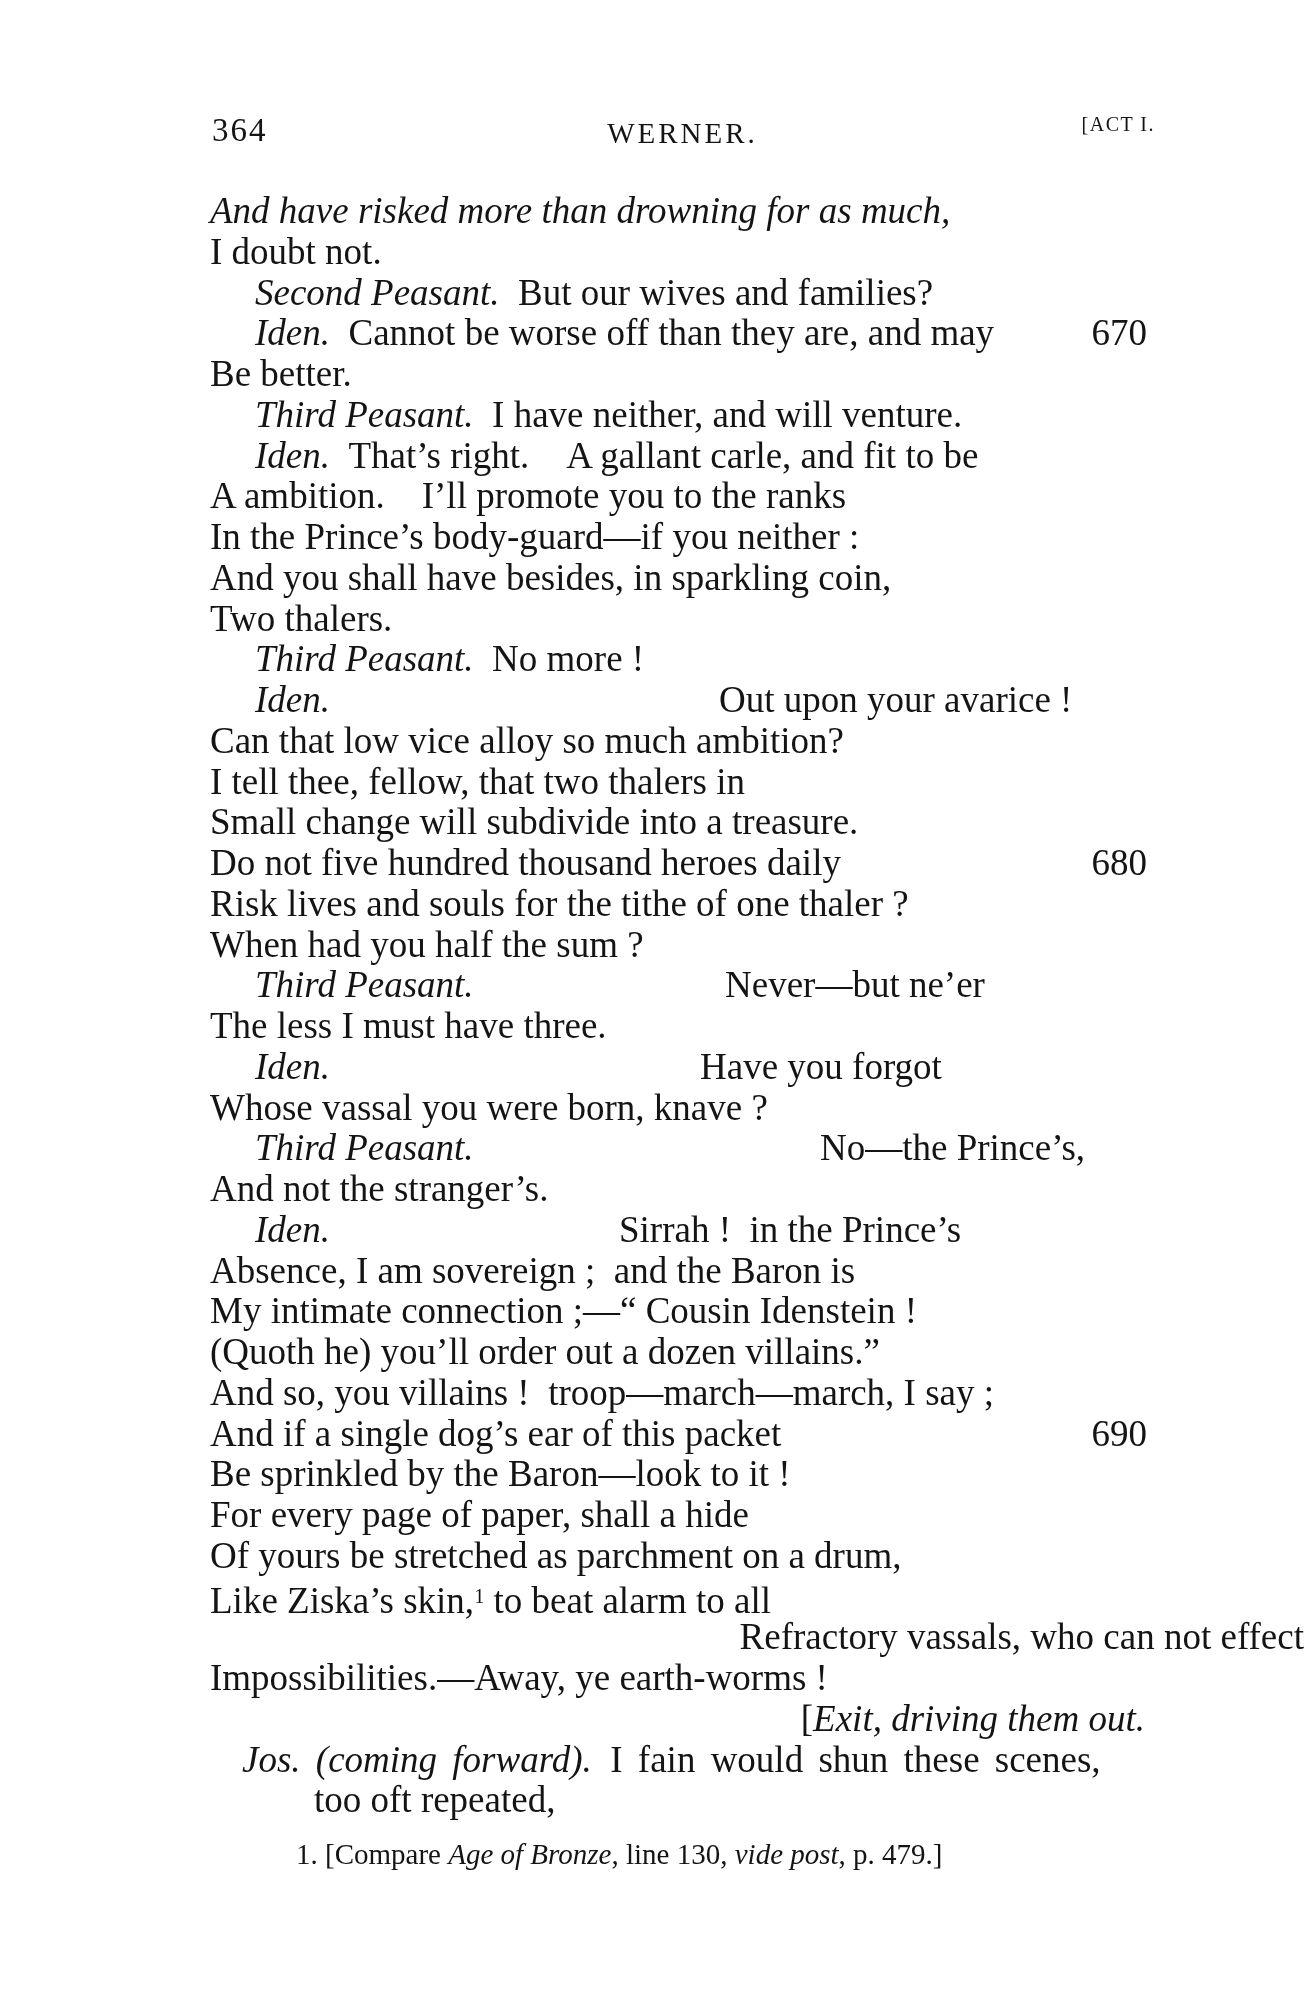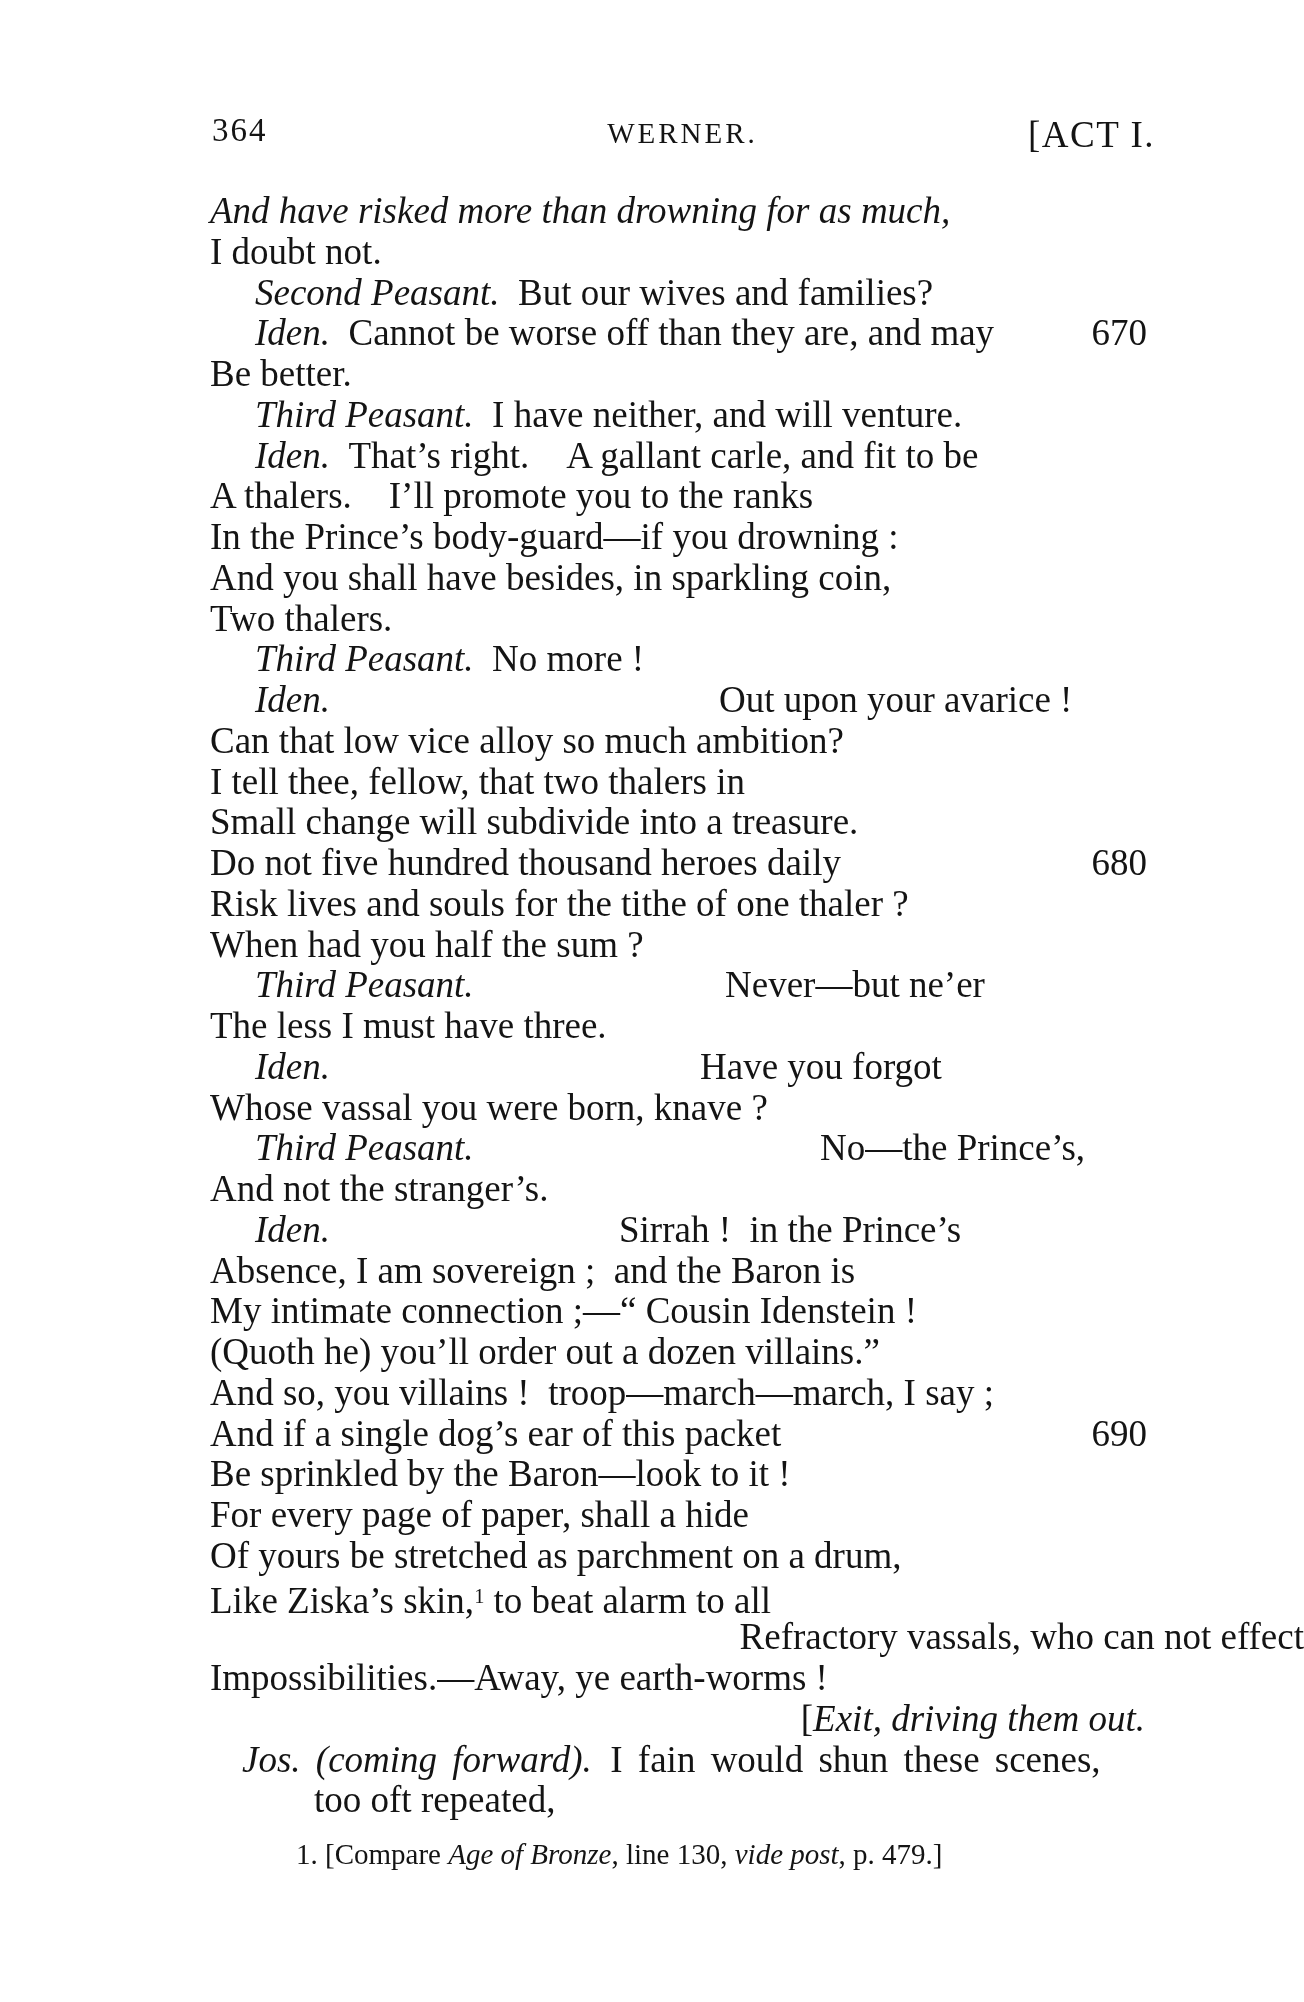--- a/index.html
+++ b/index.html
@@ -8,21 +8,21 @@
     background:#ffffff;
     font-family:"Liberation Serif", serif;
     color:#141414;
     position:relative;
     overflow:hidden;
   }
   .page{position:absolute;inset:0;}
   
   .pgnum{position:absolute;left:212px;top:112px;font-size:33px;letter-spacing:2px;}
   .runtitle{position:absolute;left:210px;right:149px;top:117px;text-align:center;font-size:29px;letter-spacing:3px;}
-  .act{position:absolute;right:149px;top:113px;font-size:37px;letter-spacing:1.5px;}
+  .act{position:absolute;right:149px;top:113px;font-size:20px;letter-spacing:1.5px;}
   
   .line{
     position:absolute;left:0;right:0;height:41px;
     font-size:37px;line-height:41px;
     white-space:pre;
   }
   .wrap{display:inline-block;}
   .wrap.right{position:absolute;right:159px;margin-left:12px;}
   .tail{position:absolute;top:0;}
   .lineno{position:absolute;right:157px;top:0;}
@@ -40,22 +40,22 @@
     <span class="act">[ACT I.</span>
   </div>
   <div id="text-block">
       <div class="line" style="top: 190px; font-style: italic;"><span class="wrap" style="margin-left: 210px;"><span class="seg">And have risked more than drowning for as much,</span></span></div>
       <div class="line" style="top: 231px;"><span class="wrap" style="margin-left: 210px;"><span class="seg">I doubt not.</span></span></div>
       <div class="line" style="top: 272px;"><span class="wrap" style="margin-left: 255px;"><span class="seg it">Second Peasant.</span><span class="seg"> But our wives and families?</span></span></div>
       <div class="line" style="top: 312px;"><span class="wrap" style="margin-left: 255px;"><span class="seg it">Iden.</span><span class="seg"> Cannot be worse off than they are, and may</span></span><span class="lineno">670</span></div>
       <div class="line" style="top: 353px;"><span class="wrap" style="margin-left: 210px;"><span class="seg">Be better.</span></span></div>
       <div class="line" style="top: 394px;"><span class="wrap" style="margin-left: 255px;"><span class="seg it">Third Peasant.</span><span class="seg"> I have neither, and will venture.</span></span></div>
       <div class="line" style="top: 435px;"><span class="wrap" style="margin-left: 255px;"><span class="seg it">Iden.</span><span class="seg"> That’s right. A gallant carle, and fit to be</span></span></div>
-      <div class="line" style="top: 475px;"><span class="wrap" style="margin-left: 210px;"><span class="seg">A thalers. I’ll promote you to the ranks</span></span></div>
-      <div class="line" style="top: 516px;"><span class="wrap" style="margin-left: 210px;"><span class="seg">In the Prince’s body-guard—if you drowning :</span></span></div>
+      <div class="line" style="top: 475px;"><span class="wrap" style="margin-left: 210px;"><span class="seg">A ambition. I’ll promote you to the ranks</span></span></div>
+      <div class="line" style="top: 516px;"><span class="wrap" style="margin-left: 210px;"><span class="seg">In the Prince’s body-guard—if you neither :</span></span></div>
       <div class="line" style="top: 557px;"><span class="wrap" style="margin-left: 210px;"><span class="seg">And you shall have besides, in sparkling coin,</span></span></div>
       <div class="line" style="top: 598px;"><span class="wrap" style="margin-left: 210px;"><span class="seg">Two thalers.</span></span></div>
       <div class="line" style="top: 638px;"><span class="wrap" style="margin-left: 255px;"><span class="seg it">Third Peasant.</span><span class="seg"> No more !</span></span></div>
       <div class="line" style="top: 679px;"><span class="wrap" style="margin-left: 255px;"><span class="seg it">Iden.</span></span><span class="tail" style="left: 719px;"><span class="seg">Out upon your avarice !</span></span></div>
       <div class="line" style="top: 720px;"><span class="wrap" style="margin-left: 210px;"><span class="seg">Can that low vice alloy so much ambition?</span></span></div>
       <div class="line" style="top: 761px;"><span class="wrap" style="margin-left: 210px;"><span class="seg">I tell thee, fellow, that two thalers in</span></span></div>
       <div class="line" style="top: 801px;"><span class="wrap" style="margin-left: 210px;"><span class="seg">Small change will subdivide into a treasure.</span></span></div>
       <div class="line" style="top: 842px;"><span class="wrap" style="margin-left: 210px;"><span class="seg">Do not five hundred thousand heroes daily</span></span><span class="lineno">680</span></div>
       <div class="line" style="top: 883px;"><span class="wrap" style="margin-left: 210px;"><span class="seg">Risk lives and souls for the tithe of one thaler ?</span></span></div>
       <div class="line" style="top: 924px;"><span class="wrap" style="margin-left: 210px;"><span class="seg">When had you half the sum ?</span></span></div>

